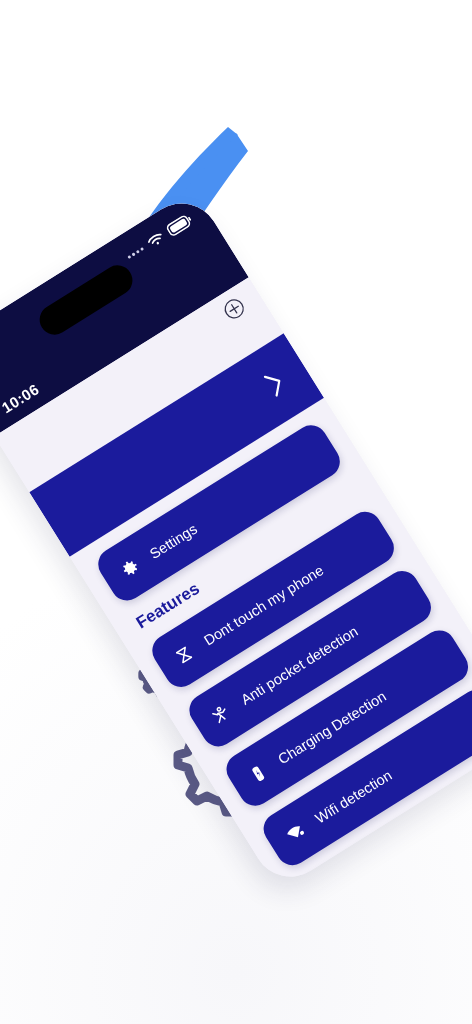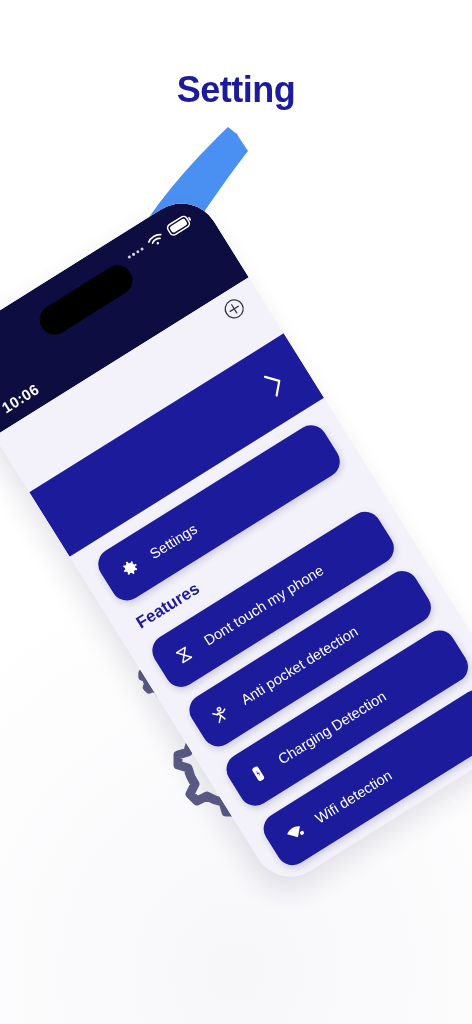--- a/index.html
+++ b/index.html
@@ -187,21 +187,20 @@
   }
   .section-title.tight { margin-top: 10px; }
 
   .ico-svg { display: block; }
 </style>
 </head>
 <body>
 
 <div class="page">
 
-  <div class="headline">Setting</div>
 
   <div class="arrow-wrap">
     <svg viewBox="0 0 180 310" xmlns="http://www.w3.org/2000/svg">
       <path d="M150 8
                C 95 55, 38 125, 30 195
                C 26 236, 46 268, 80 288
                C 62 284, 46 274, 35 258
                C 22 290, 30 300, 40 306
                L 95 288
                C 78 296, 60 300, 46 296

